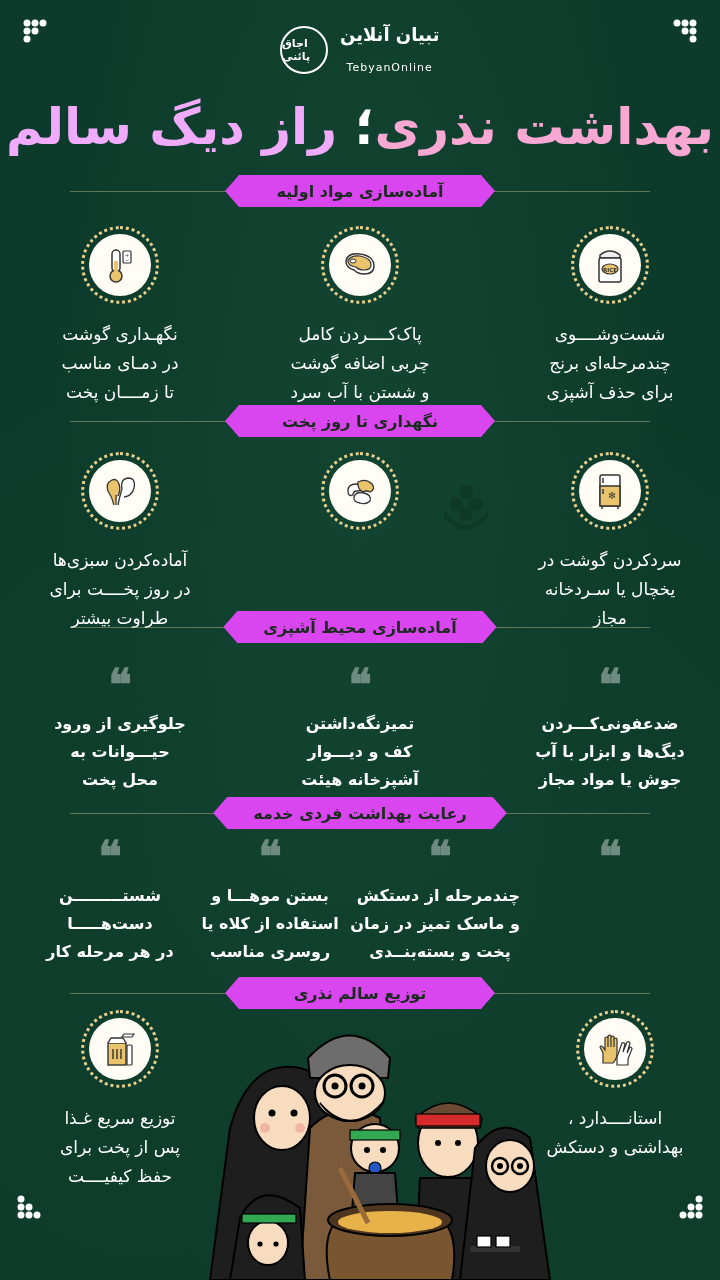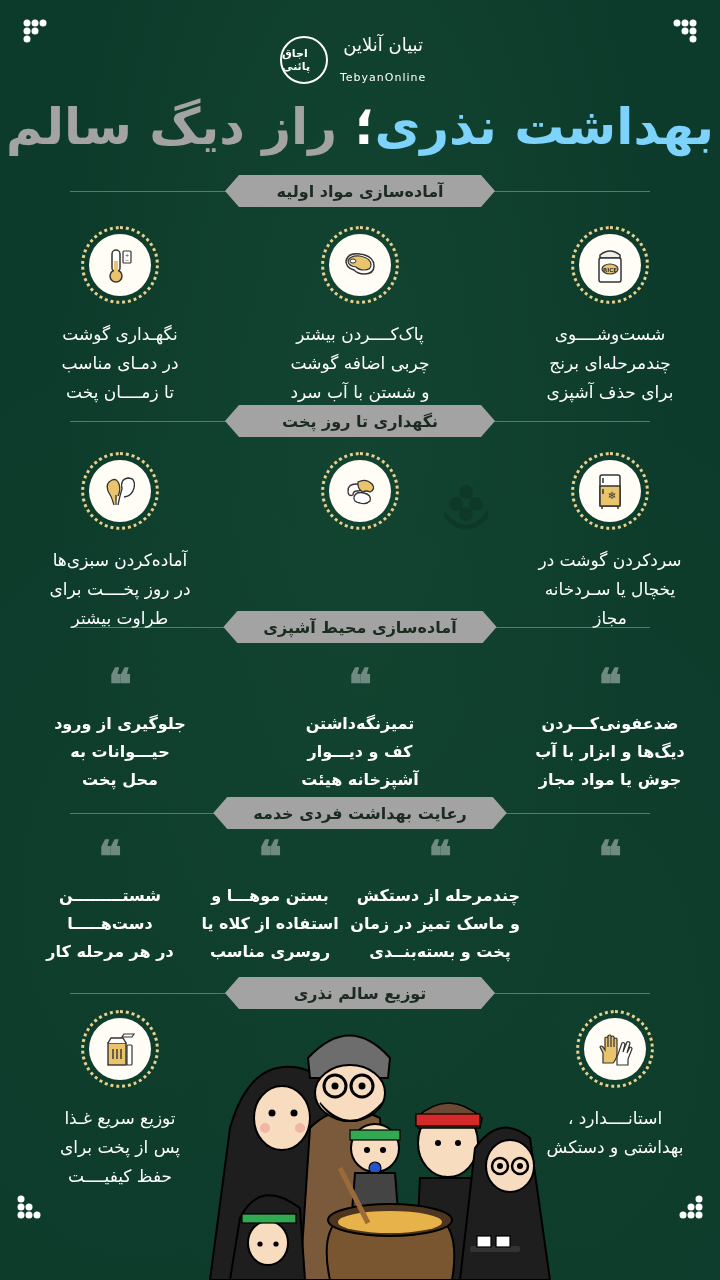--- a/index.html
+++ b/index.html
@@ -15,35 +15,35 @@
     position: relative;
     direction: rtl;
   }
   .corner { position: absolute; width: 30px; height: 30px; }
   .corner svg { width: 100%; height: 100%; }
   .c-tl { left: 22px; top: 18px; }
   .c-tr { right: 22px; top: 18px; }
   .c-bl { left: 16px; bottom: 60px; }
   .c-br { right: 16px; bottom: 60px; }
 
-  .brand { position: absolute; top: 34px; left: 280px; width: 170px; height: 52px; display: flex; align-items: center; direction: ltr; }
+  .brand { position: absolute; top: 24px; left: 280px; width: 170px; height: 52px; display: flex; align-items: center; direction: ltr; }
   .brand-logo { width: 48px; height: 48px; border: 2px solid #fff; border-radius: 50%; display: flex; align-items: center; justify-content: center; font-size: 11px; font-weight: bold; }
   .brand-text { margin-left: 12px; display: flex; flex-direction: column; align-items: center; }
-  .brand-fa { font-size: 18px; font-weight: normal; line-height: 20px; }
+  .brand-fa { font-size: 18px; font-weight: bold; line-height: 20px; }
   .brand-en { font-size: 11px; letter-spacing: 1px; line-height: 14px; margin-top: 16px; }
 
   .title { position: absolute; top: 92px; left: 0; width: 720px; text-align: center; font-size: 50px; font-weight: bold; line-height: 70px; white-space: nowrap; }
-  .title .t-white { color: #7dd3fc; }
+  .title .t-white { color: #f9a8d4; }
   .title .t-sep { color: #ffffff; }
-  .title .t-gold { color: #a3a3a3; text-align: right; }
+  .title .t-gold { color: #f0abfc; text-align: right; }
 
   .section-head { position: absolute; left: 50px; width: 620px; height: 34px; display: flex; align-items: center; justify-content: center; }
   .section-head .line { position: absolute; top: 50%; left: 20px; right: 20px; height: 1px; background: rgba(200,190,140,0.45); }
   .banner {
-    position: relative; background: #a3a3a3; color: #1b2b20;
+    position: relative; background: #d946ef; color: #1b2b20;
     height: 32px; padding: 0 40px; min-width: 270px;
     display: flex; align-items: center; justify-content: center;
     font-weight: bold; font-size: 16px;
     clip-path: polygon(14px 0, calc(100% - 14px) 0, 100% 50%, calc(100% - 14px) 100%, 14px 100%, 0 50%);
   }
 
   .row { position: absolute; left: 0; width: 720px; }
   .item { position: absolute; text-align: center; }
   .icon-circle {
     width: 78px; height: 78px; border-radius: 50%;
@@ -152,21 +152,21 @@
     <div class="icon-circle">
         <div class="icon-inner">
       <svg viewBox="0 0 40 40">
             <path d="M6 16 q2 -9 14 -7 q14 2 14 12 q0 8 -10 8 q-6 0 -10 -4 q-8 -2 -8 -9z" fill="#fff" stroke="#333" stroke-width="1.5"></path>
             <path d="M8 16 q2 -6 12 -5 q11 2 11 9 q0 5 -7 5 q-5 0 -8 -3 q-8 -1 -8 -6z" fill="#eac46c" stroke="#333" stroke-width="1.2"></path>
             <ellipse cx="13" cy="16" rx="3" ry="2" fill="#fff" stroke="#333" stroke-width="1"></ellipse>
           </svg>
     </div>
       </div>
     <div class="item-text">
-      <div>پاک‌کــــردن بیشتر</div>
+      <div>پاک‌کــــردن کامل</div>
       <div>چربی اضافه گوشت</div>
       <div>و شستن با آب سرد</div>
     </div>
   </div>
   <div class="item" style="left:40px;width:160px">
     <div class="icon-circle">
         <div class="icon-inner">
       <svg viewBox="0 0 40 40">
             <rect x="12" y="5" width="8" height="22" rx="4" fill="#fff" stroke="#333" stroke-width="1.5"></rect>
             <circle cx="16" cy="31" r="6" fill="#eac46c" stroke="#333" stroke-width="1.5"></circle>

